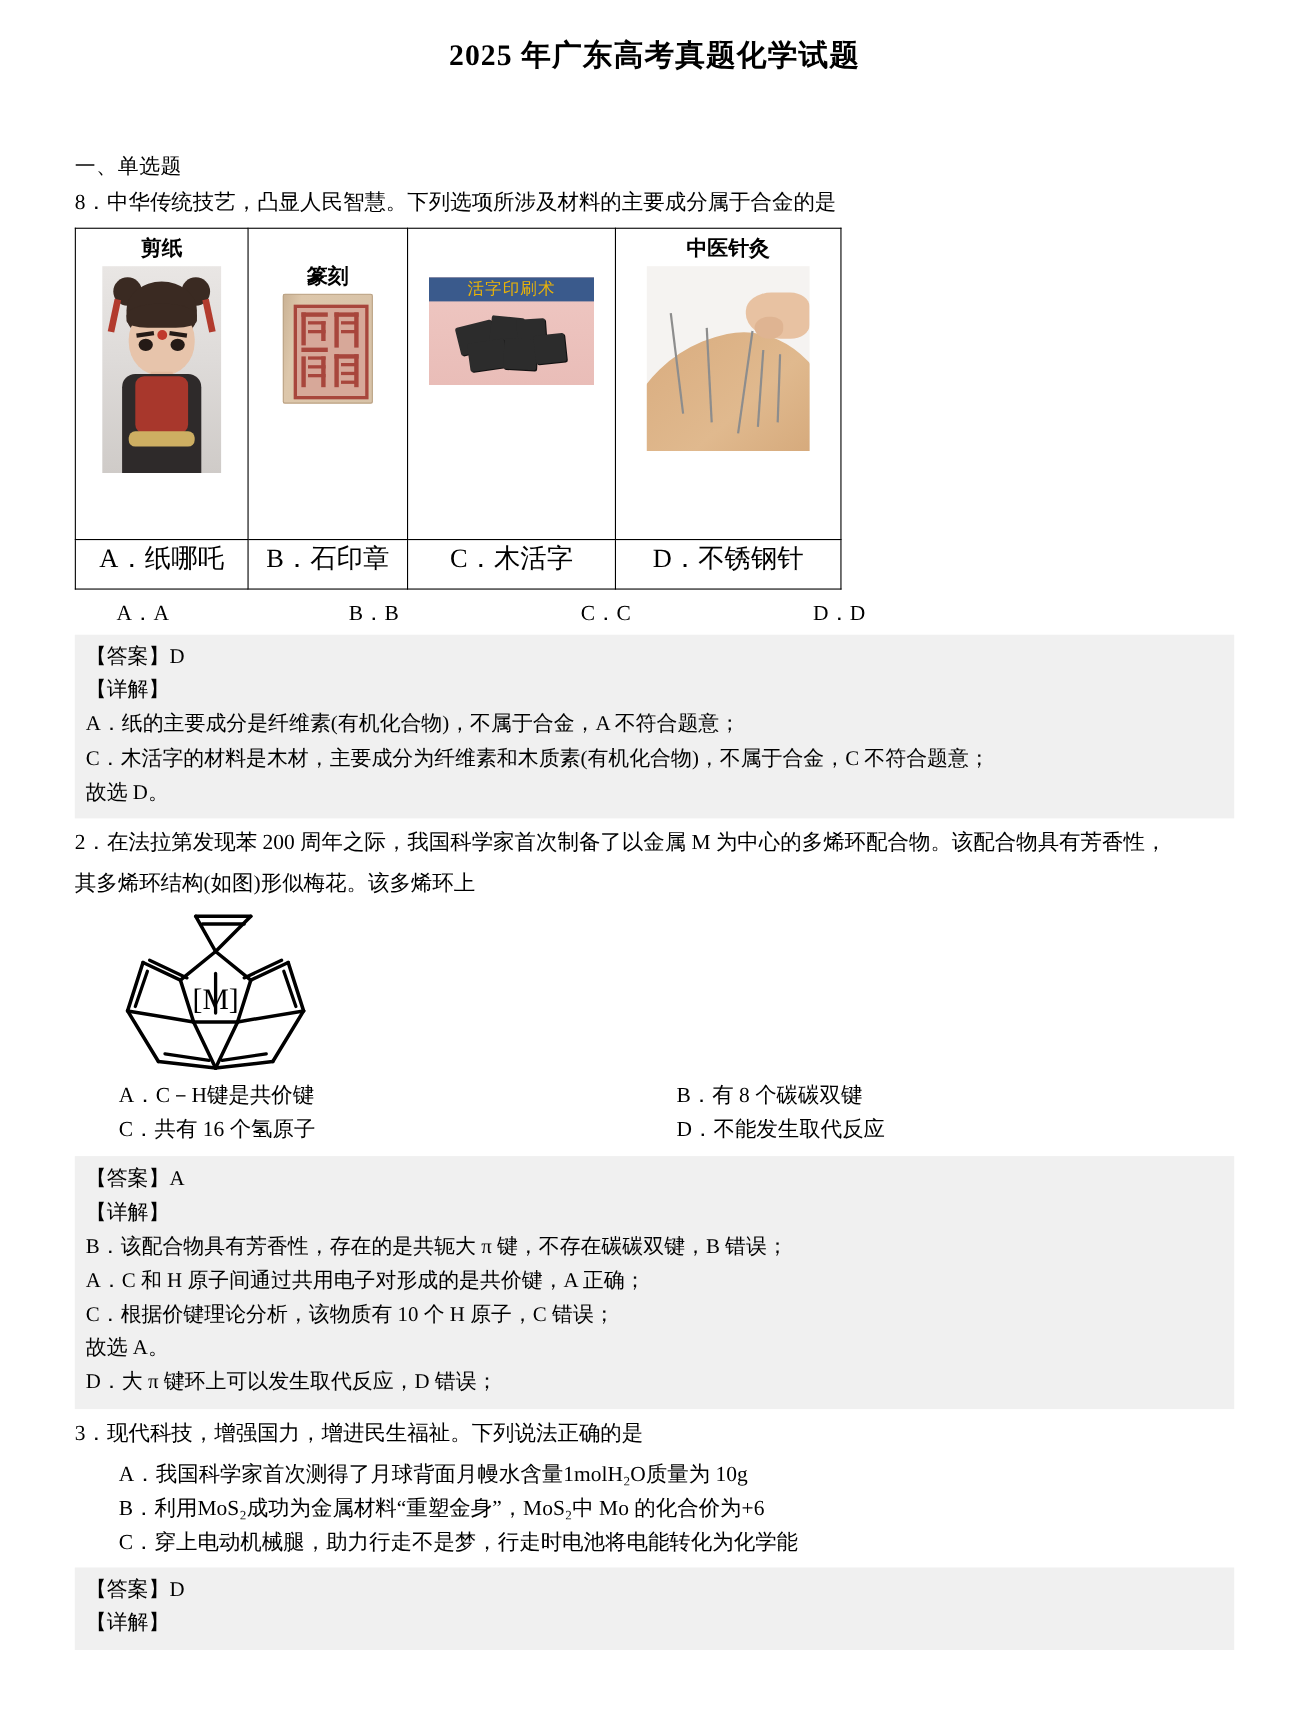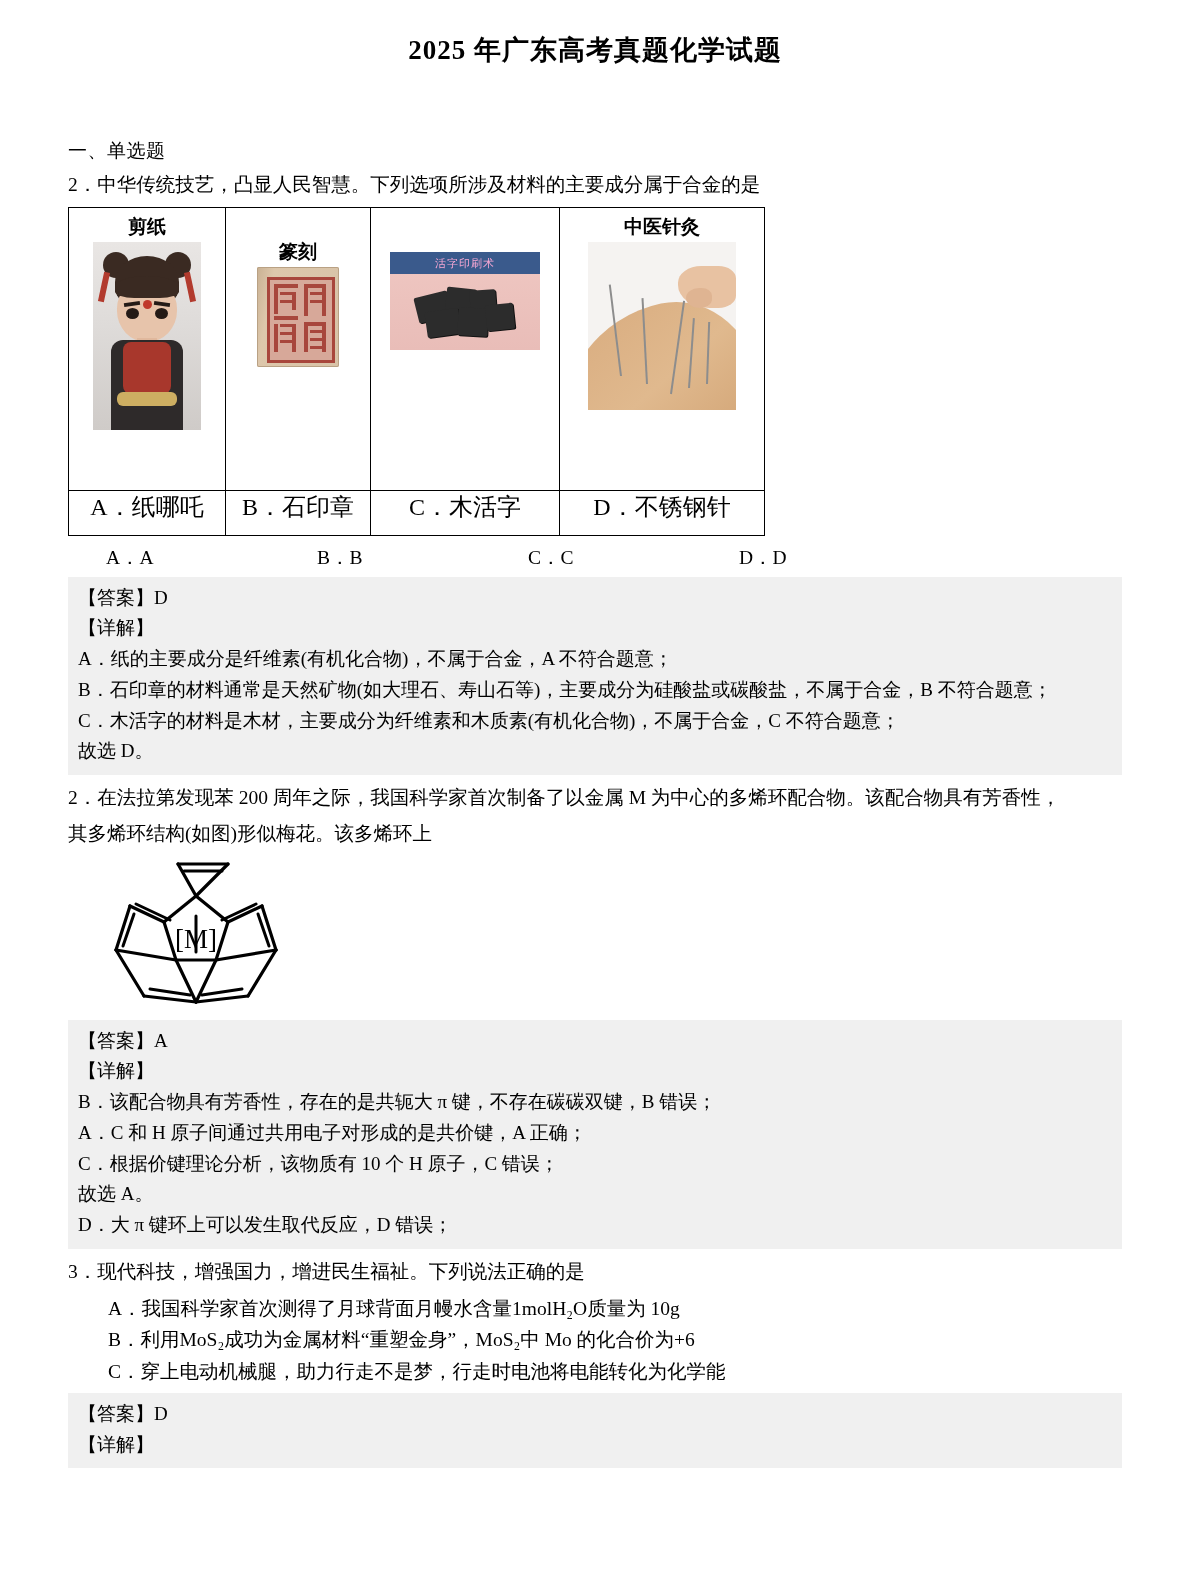--- a/index.html
+++ b/index.html
@@ -119,21 +119,21 @@
     width: 150px; height: 98px;
     background: linear-gradient(#efc7c2 0%, #e9bdb8 100%);
     position: relative;
     overflow: hidden;
   }
   .pr-banner {
     position:absolute; left:0; top:0; width:100%; height:22px;
     background:#3a5a8c;
   }
   .pr-banner span {
-    display:block; text-align:center; color:#f9a8d4; font-size:11px;
+    display:block; text-align:center; color:#eab308; font-size:15px;
     line-height:22px; letter-spacing:1px;
   }
   .blk { position:absolute; background:#2c2c2c; border-radius:2px; box-shadow: 1px 1px 0 #111; }
 
   
   .acu {
     width: 148px; height: 168px;
     background: #f5f3f1;
     position: relative;
     overflow: hidden;
@@ -192,21 +192,21 @@
 <body>
 
 <div class="page">
 
   <div class="doc-title">2025 年广东高考真题化学试题</div>
 
   <div class="content">
 
     <div class="section-head">一、单选题</div>
 
-    <div class="q-stem">2．中华传统技艺，凸显人民智慧。下列选项所涉及材料的主要成分属于合金的是</div>
+    <div class="q-stem">8．中华传统技艺，凸显人民智慧。下列选项所涉及材料的主要成分属于合金的是</div>
 
     <table class="pic-table">
       <tbody>
           <tr>
         <td style="width:156px;">
           <div class="pic-cell">
             <div class="pic-caption-top">剪纸</div>
             <div class="imgbox nezha">
               <div class="nz-bun-l"></div>
                   <div class="nz-bun-r"></div>
@@ -304,21 +304,20 @@
       <span class="opt">A．A</span>
       <span class="opt">B．B</span>
       <span class="opt">C．C</span>
       <span class="opt">D．D</span>
     </div>
 
     <div class="ans-block">
       <p class="ln"><span>【答案】</span><span>D</span></p>
       <p class="ln">【详解】</p>
       <p class="ln">A．纸的主要成分是纤维素(有机化合物)，不属于合金，A 不符合题意；</p>
-      <p class="ln">B．石印章的材料通常是天然矿物(如大理石、寿山石等)，主要成分为硅酸盐或碳酸盐，不属于合金，B 不符合题意；</p>
       <p class="ln">C．木活字的材料是木材，主要成分为纤维素和木质素(有机化合物)，不属于合金，C 不符合题意；</p>
       <p class="ln">故选 D。</p>
     </div>
 
     <div class="q-stem" style="margin-top:8px;">2．在法拉第发现苯 200 周年之际，我国科学家首次制备了以金属 M 为中心的多烯环配合物。该配合物具有芳香性，</div>
     <div class="q-stem">其多烯环结构(如图)形似梅花。该多烯环上</div>
 
     <div class="struct-wrap">
       <svg width="220" height="152" viewBox="0 0 220 152">
         <g fill="none" stroke="#000" stroke-width="3.2" stroke-linecap="round" stroke-linejoin="round">
@@ -357,20 +356,26 @@
           <path d="M64 133 L104 139"></path>
           <path d="M156 133 L116 139"></path>
           <path d="M110 60 L110 96"></path>
           <path d="M84 64 L50 48"></path>
           <path d="M136 64 L170 48"></path>
         </g>
         <text x="110" y="92" text-anchor="middle" font-family="'Liberation Serif', serif" font-size="27" fill="#000">[M]</text>
       </svg>
     </div>
 
+    <div class="two-col">
+      <div class="cell">A．C－H键是共价键</div>
+      <div class="cell">B．有 8 个碳碳双键</div>
+      <div class="cell">C．共有 16 个氢原子</div>
+      <div class="cell">D．不能发生取代反应</div>
+    </div>
 
     <div class="ans-block" style="margin-top:8px;">
       <p class="ln"><span>【答案】</span><span>A</span></p>
       <p class="ln">【详解】</p>
       <p class="ln">B．该配合物具有芳香性，存在的是共轭大 π 键，不存在碳碳双键，B 错误；</p>
       <p class="ln">A．C 和 H 原子间通过共用电子对形成的是共价键，A 正确；</p>
       <p class="ln">C．根据价键理论分析，该物质有 10 个 H 原子，C 错误；</p>
       <p class="ln">故选 A。</p>
       <p class="ln">D．大 π 键环上可以发生取代反应，D 错误；</p>
     </div>

